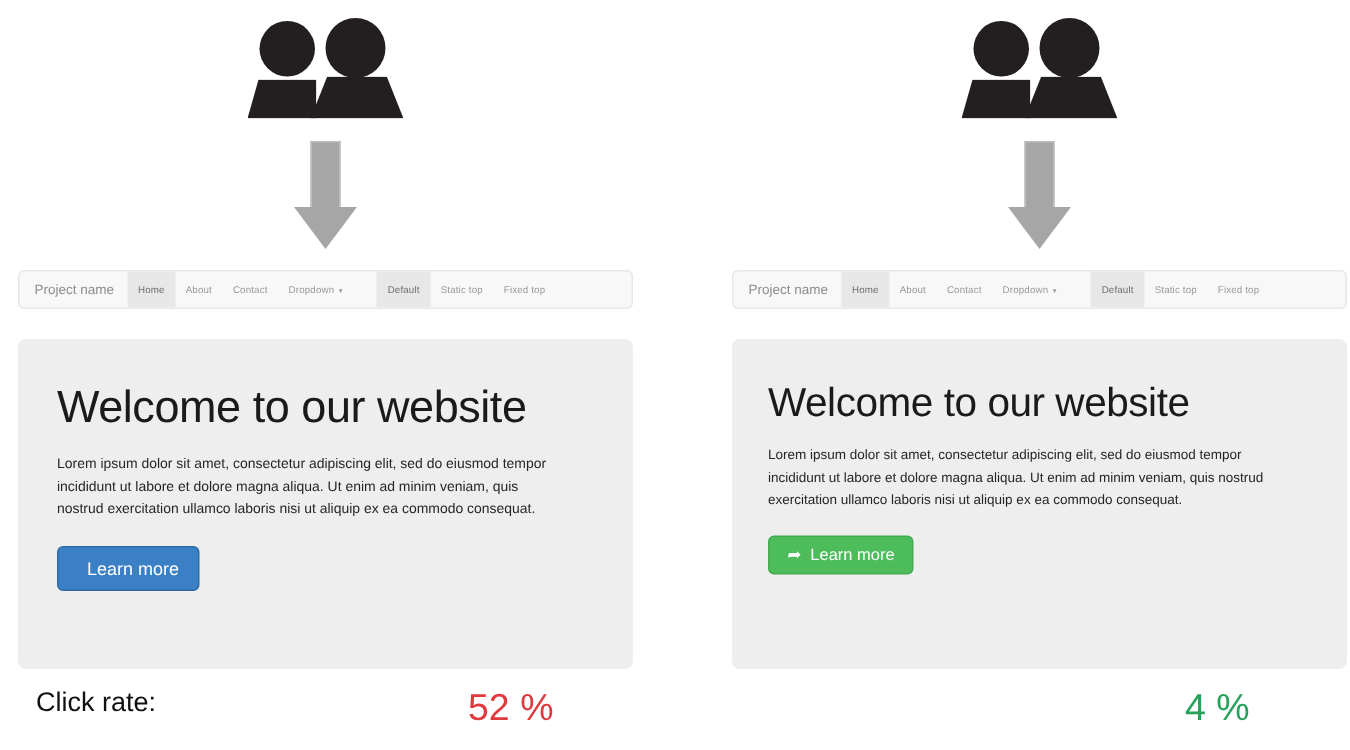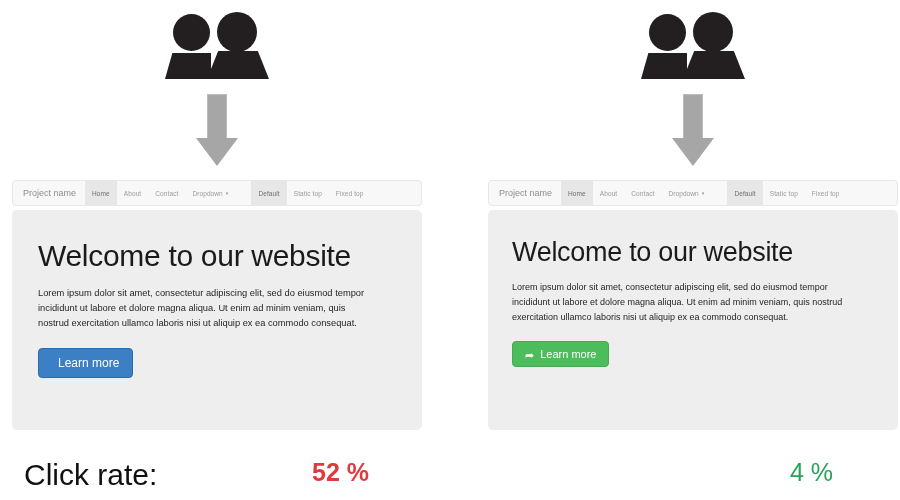--- a/index.html
+++ b/index.html
@@ -123,21 +123,21 @@
     letter-spacing: 0.1px;
   }
   .nav-link.active {
     background: #e7e7e7;
     color: #6f6f6f;
   }
   .nav-link .caret { margin-left: 3px; font-size: 5px; }
   .nav-gap { width: 16px; }
 
   .hero {
-    margin-top: 4px;
+    margin-top: 20px;
     background: #eeeeee;
     border-radius: 5px;
     padding: 30px 26px 26px 26px;
     height: 220px;
   }
   .hero-title {
     font-size: 30px;
     font-weight: 400;
     color: #1a1a1a;
     letter-spacing: -0.3px;
@@ -189,31 +189,31 @@
   
   .result-row {
     position: absolute;
     left: 0; right: 0;
     top: 458px;
     height: 42px;
   }
   .result-label {
     position: absolute;
     left: 24px; top: 0;
-    font-size: 30px;
+    font-size: 18px;
     color: #111111;
     white-space: nowrap;
   }
   .result-value {
     position: absolute;
     top: 0;
     font-size: 25px;
     white-space: nowrap;
   }
-  .result-value.left-val  { left: 312px; color: #e03a3e; font-weight: bold; }
+  .result-value.left-val  { left: 312px; color: #e03a3e; }
   .result-value.right-val { left: 790px; color: #27a25b; }
 </style>
 </head>
 <body>
 
 <div class="stage">
 
   <div class="variant left">
 
     <div class="users-icon">

